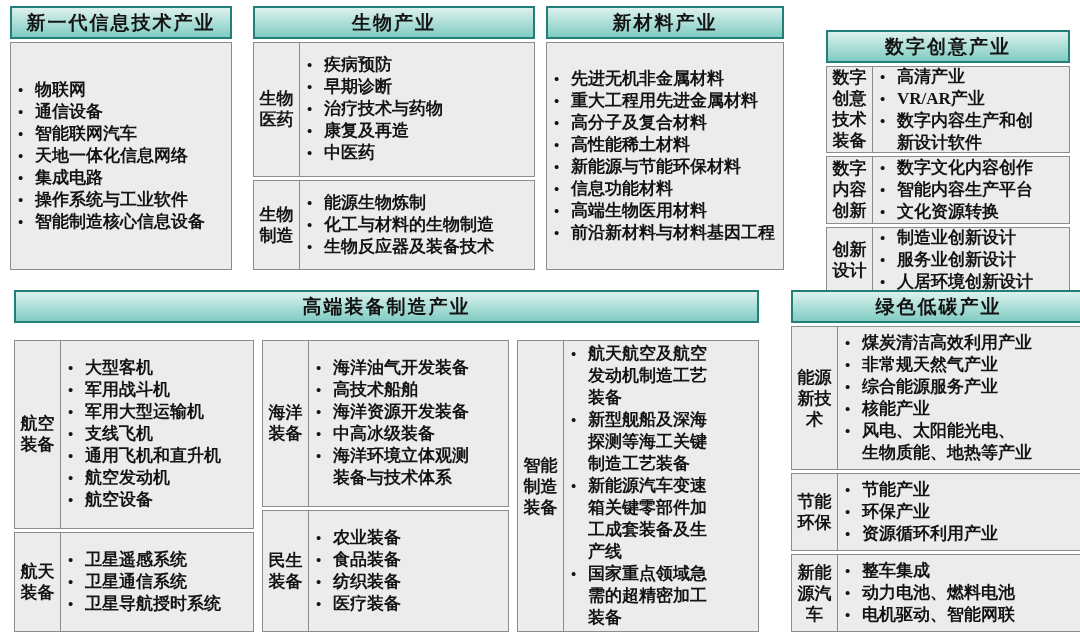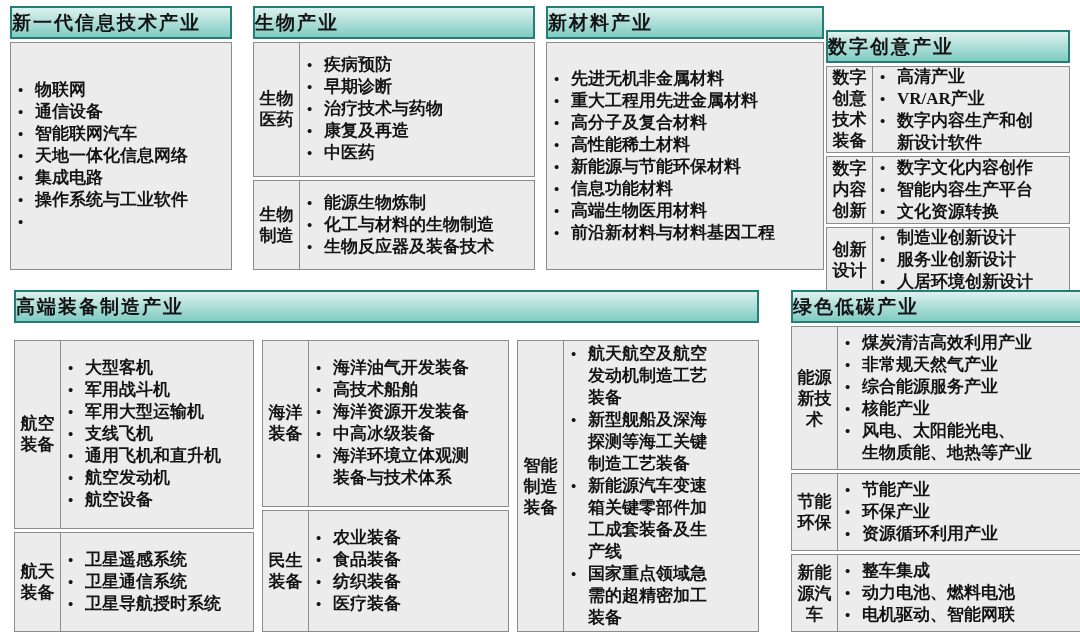--- a/index.html
+++ b/index.html
@@ -2,28 +2,28 @@
 <html style="--header-grad-top: #ddf1ed; --header-grad-bottom: #7fccc3; --header-border: #237e77; --body-bg: #ececec; --body-border: #8c8c8c; --text: #141414;"><head>
 <meta charset="utf-8">
 <style>
   html,body { margin:0; padding:0; background:#ffffff; }
   body { font-family:"Liberation Serif","DejaVu Serif",serif; color:var(--text,#141414); }
   .board { position:relative; width:1080px; height:641px; background:#ffffff; overflow:hidden; }
 
   .box { position:absolute; display:flex; flex-direction:column; gap:3px; }
   #box-info  { left:10px;  top:6px;   width:222px; height:264px; }
   #box-bio   { left:253px; top:6px;   width:282px; height:264px; }
-  #box-mat   { left:546px; top:6px;   width:278px; height:264px; }
+  #box-mat   { left:546px; top:6px;   width:238px; height:264px; }
   #box-dig   { left:826px; top:6px;   width:244px; height:264px;margin-top:24px; }
   #box-equip { left:14px;  top:290px; width:745px; height:342px;gap:17px; }
   #box-green { left:775px; top:290px; width:295px; height:342px;margin-left:16px; }
 
   .hd {
     flex:0 0 33px; box-sizing:border-box;
-    display:flex; align-items:center; justify-content:flex-start;
+    display:flex; align-items:center; justify-content:center;
     background:linear-gradient(to bottom, var(--header-grad-top,#ddf1ed), var(--header-grad-bottom,#7fccc3));
     border:2px solid var(--header-border,#237e77);
     font-size:19px; font-weight:bold; letter-spacing:2px;
   }
   .bd { flex:1 1 auto; display:flex; flex-direction:column; gap:3px; min-height:0; }
   .groups { flex:1 1 auto; display:flex; gap:8px; min-height:0; }
   .group { display:flex; flex-direction:column; gap:3px; min-height:0; }
   .g1 { width:240px; } .g2 { flex:1 1 auto; } .g3 { width:242px; }
 
   .section {
@@ -75,20 +75,21 @@
             <div class="item">
               <span class="bullet">•</span>
               <span class="txt">集成电路</span>
             </div>
             <div class="item">
               <span class="bullet">•</span>
               <span class="txt">操作系统与工业软件</span>
             </div>
             <div class="item">
               <span class="bullet">•</span>
+              <span class="txt">智能制造核心信息设备</span>
             </div>
           </div>
         </div>
       </div>
   </div>
 
   <div class="box" id="box-bio">
     <div class="hd">
       <span>生物产业</span>
     </div>

